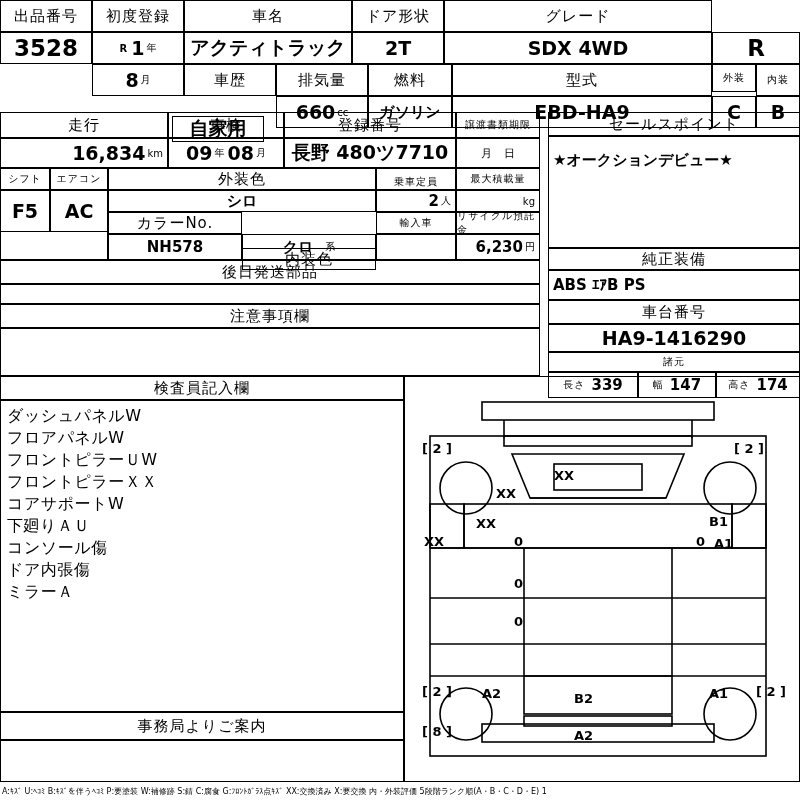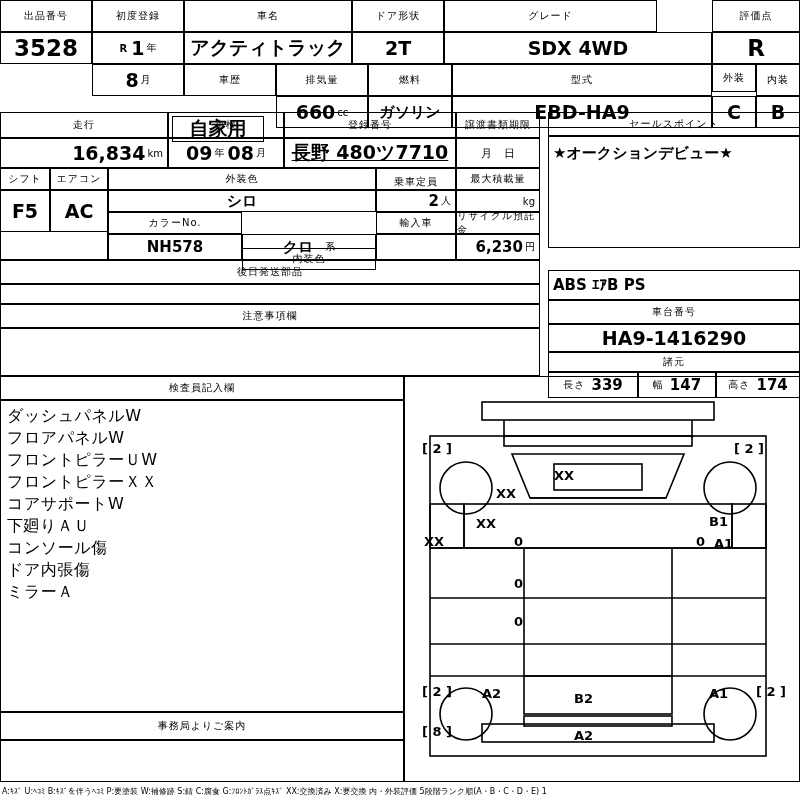--- a/index.html
+++ b/index.html
@@ -1,19 +1,19 @@
 <!DOCTYPE html>
 <html><head>
 <meta charset="utf-8">
 <style>
   html,body{margin:0;padding:0;background:#fff;}
   body{width:800px;height:800px;font-family:"DejaVu Sans","Liberation Sans",sans-serif;color:#000;}
   .sheet{position:relative;width:800px;height:800px;box-sizing:border-box;}
   .bx{position:absolute;box-sizing:border-box;border:1px solid #000;display:flex;align-items:center;justify-content:center;overflow:hidden;}
-  .lbl{font-size:10px;letter-spacing:1px;}
+  .lbl{font-size:15px;letter-spacing:1px;}
   .lbl2{font-size:10px;letter-spacing:1px;}
   .val{font-size:19px;font-weight:bold;}
   .val-l{font-size:23px;font-weight:bold;}
   .val-s{font-size:15px;font-weight:bold;}
   .lt{justify-content:flex-start;padding-left:4px;}
   .rt{justify-content:flex-end;padding-right:4px;}
   .unit{font-size:10px;font-weight:normal;margin-left:2px;letter-spacing:0;}
   .stack{flex-direction:column;}
   .footer{position:absolute;left:0;bottom:0;width:800px;height:18px;font-size:8px;display:flex;align-items:center;padding-left:2px;letter-spacing:0px;white-space:nowrap;}
   .notes{font-size:16px;line-height:22px;letter-spacing:0.5px;}
@@ -51,30 +51,27 @@
     <span class="val">アクティトラック</span>
   </div>
 
   <div class="bx" style="left:352px;top:0;width:92px;height:32px;">
     <span class="lbl">ドア形状</span>
   </div>
   <div class="bx" style="left:352px;top:32px;width:92px;height:32px;">
     <span class="val">2T</span>
   </div>
 
-  <div class="bx" style="left:444px;top:0;width:213px;height:32px;">
+  <div class="bx" style="left:444px;top:0;width:268px;height:32px;">
     <span class="lbl">グレード</span>
   </div>
   <div class="bx" style="left:444px;top:32px;width:268px;height:32px;">
     <span class="val">SDX 4WD</span>
   </div>
 
-  <div class="bx" style="left:712px;top:0;width:88px;height:32px;">
-    <span class="lbl">評価点</span>
-  </div>
   <div class="bx" style="left:712px;top:32px;width:88px;height:32px;">
     <span class="val-l">R</span>
   </div>
 
   <div class="bx" style="left:184px;top:64px;width:92px;height:32px;">
     <span class="lbl">車歴</span>
   </div>
   <div class="bx" style="left:172px;top:96px;width:92px;height:26px;margin-top:20px;">
     <span class="val">自家用</span>
   </div>
@@ -127,21 +124,21 @@
   <div class="bx" style="left:168px;top:138px;width:116px;height:30px;">
     <span class="val">09</span>
     <span class="unit">年</span>
     <span class="val" style="margin-left:3px;">08</span>
     <span class="unit">月</span>
   </div>
 
   <div class="bx" style="left:284px;top:112px;width:172px;height:26px;">
     <span class="lbl">登録番号</span>
   </div>
-  <div class="bx" style="left:284px;top:138px;width:172px;height:30px;text-decoration:underline;">
+  <div class="bx" style="left:284px;top:138px;width:172px;height:30px;">
     <span class="val">長野 480ツ7710</span>
   </div>
 
   <div class="bx" style="left:456px;top:112px;width:84px;height:26px;">
     <span class="lbl2">譲渡書類期限</span>
   </div>
   <div class="bx" style="left:456px;top:138px;width:84px;height:30px;">
     <span class="unit" style="margin:0 12px 0 0;font-size:11px;">月</span>
     <span class="unit" style="margin:0;font-size:11px;">日</span>
   </div>
@@ -214,23 +211,26 @@
 
   <div class="bx" style="left:0;top:304px;width:540px;height:24px;">
     <span class="lbl">注意事項欄</span>
   </div>
   <div class="bx" style="left:0;top:328px;width:540px;height:48px;"></div>
 
   <div class="bx" style="left:548px;top:112px;width:252px;height:24px;">
     <span class="lbl">セールスポイント</span>
   </div>
   <div class="bx lt" style="left:548px;top:136px;width:252px;height:112px;align-items:flex-start;">
-    <span class="val-s" style="margin-top:7px;">★オークションデビュー★</span>
-  </div>
-
+    <span class="val-s" style="margin-top:14px;">★オークションデビュー★</span>
+  </div>
+
+  <div class="bx" style="left:548px;top:248px;width:252px;height:22px;">
+    <span class="lbl">純正装備</span>
+  </div>
   <div class="bx lt" style="left:548px;top:270px;width:252px;height:30px;">
     <span class="val-s">ABS ｴｱB PS</span>
   </div>
 
   <div class="bx" style="left:548px;top:300px;width:252px;height:24px;">
     <span class="lbl">車台番号</span>
   </div>
   <div class="bx" style="left:548px;top:324px;width:252px;height:28px;">
     <span class="val">HA9-1416290</span>
   </div>

